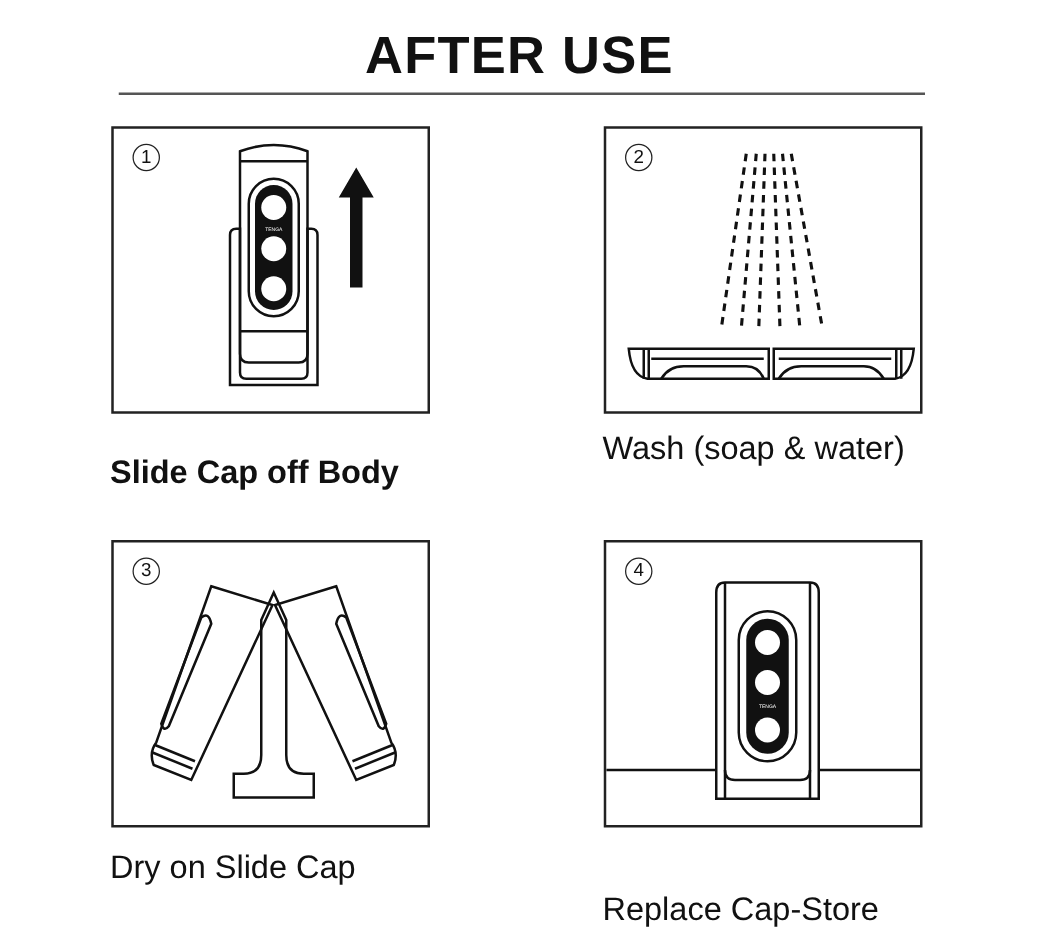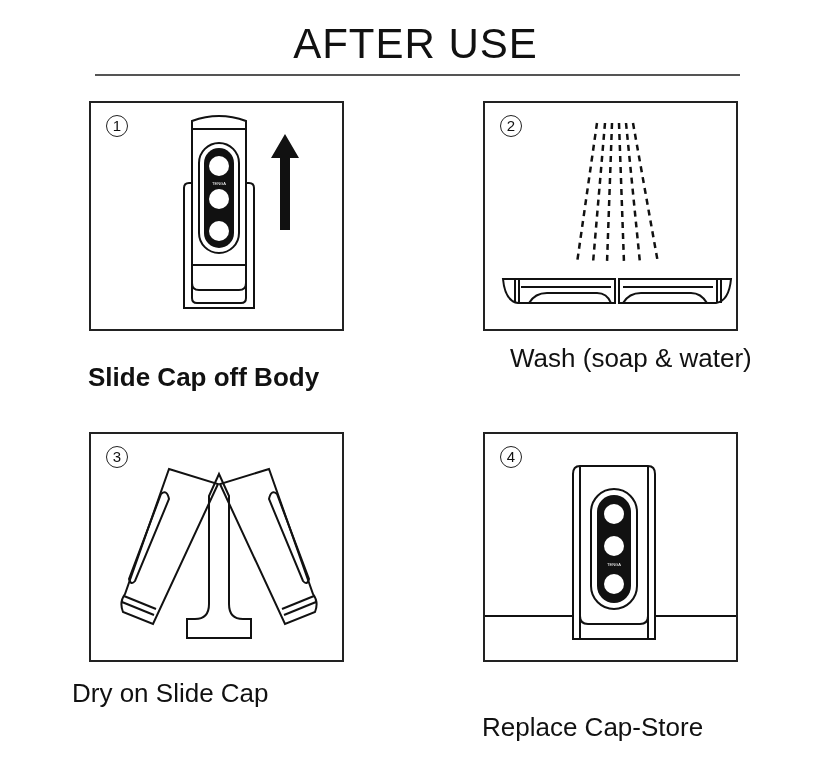--- a/index.html
+++ b/index.html
@@ -1,29 +1,29 @@
 <!DOCTYPE html>
 <html><head>
 <meta charset="utf-8">
 <style>
   html, body { margin:0; padding:0; background:#ffffff; }
   body { width:831px; height:760px; position:relative; overflow:hidden; font-family:"Liberation Sans", sans-serif; color:#111; }
-  .title { position:absolute; left:0; width:831px; top:20px; text-align:center; font-size:42px; font-weight:normal; letter-spacing:1px; color:#111; }
+  .title { position:absolute; left:0; width:831px; top:20px; text-align:center; font-size:42px; font-weight:bold; letter-spacing:1px; color:#111; }
   .rule { position:absolute; left:95px; width:645px; top:74px; height:0; border-top:2px solid #555; }
   .panel { position:absolute; width:255px; height:230px; border:2px solid #222; box-sizing:border-box; background:#fff; }
   .panel svg { position:absolute; left:0; top:0; width:251px; height:226px; }
   .num { position:absolute; left:15px; top:12px; width:20px; height:20px; border:1.5px solid #222; border-radius:50%; font-size:15px; line-height:20px; text-align:center; box-sizing:content-box; }
   .caption { position:absolute; font-size:26px; color:#111; white-space:nowrap; }
   #p1 { left:89px; top:101px; }
   #p2 { left:483px; top:101px; }
   #p3 { left:89px; top:432px; }
   #p4 { left:483px; top:432px; }
   #c1 { left:88px; top:362px;font-weight:bold; }
-  #c2 { left:482px; top:343px;margin-left:28px; }
-  #c3 { left:72px; top:678px; }
+  #c2 { left:482px; top:343px; }
+  #c3 { left:88px; top:678px; }
   #c4 { left:482px; top:712px; }
 </style>
 </head>
 <body>
 
 <div class="title">AFTER USE</div>
 <div class="rule"></div>
 
 <div class="panel" id="p1">
   <div class="num">1</div>

